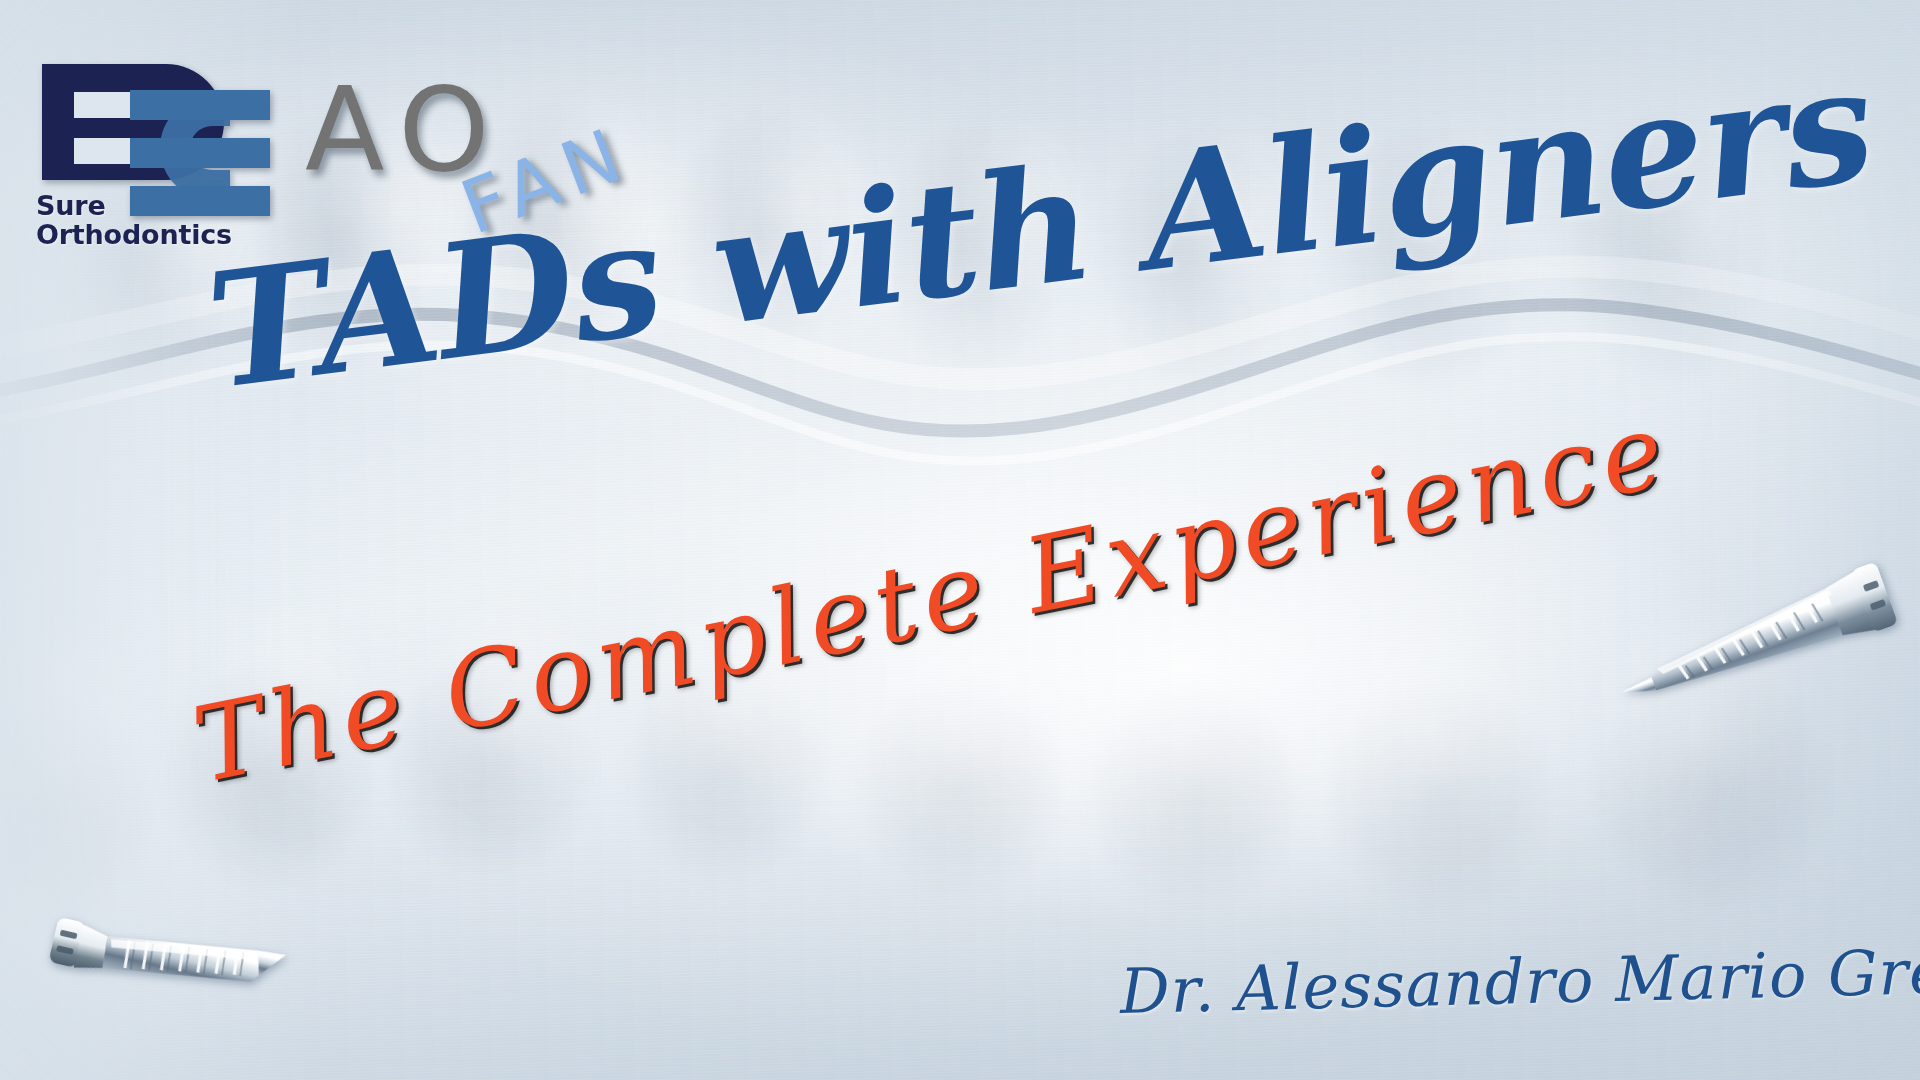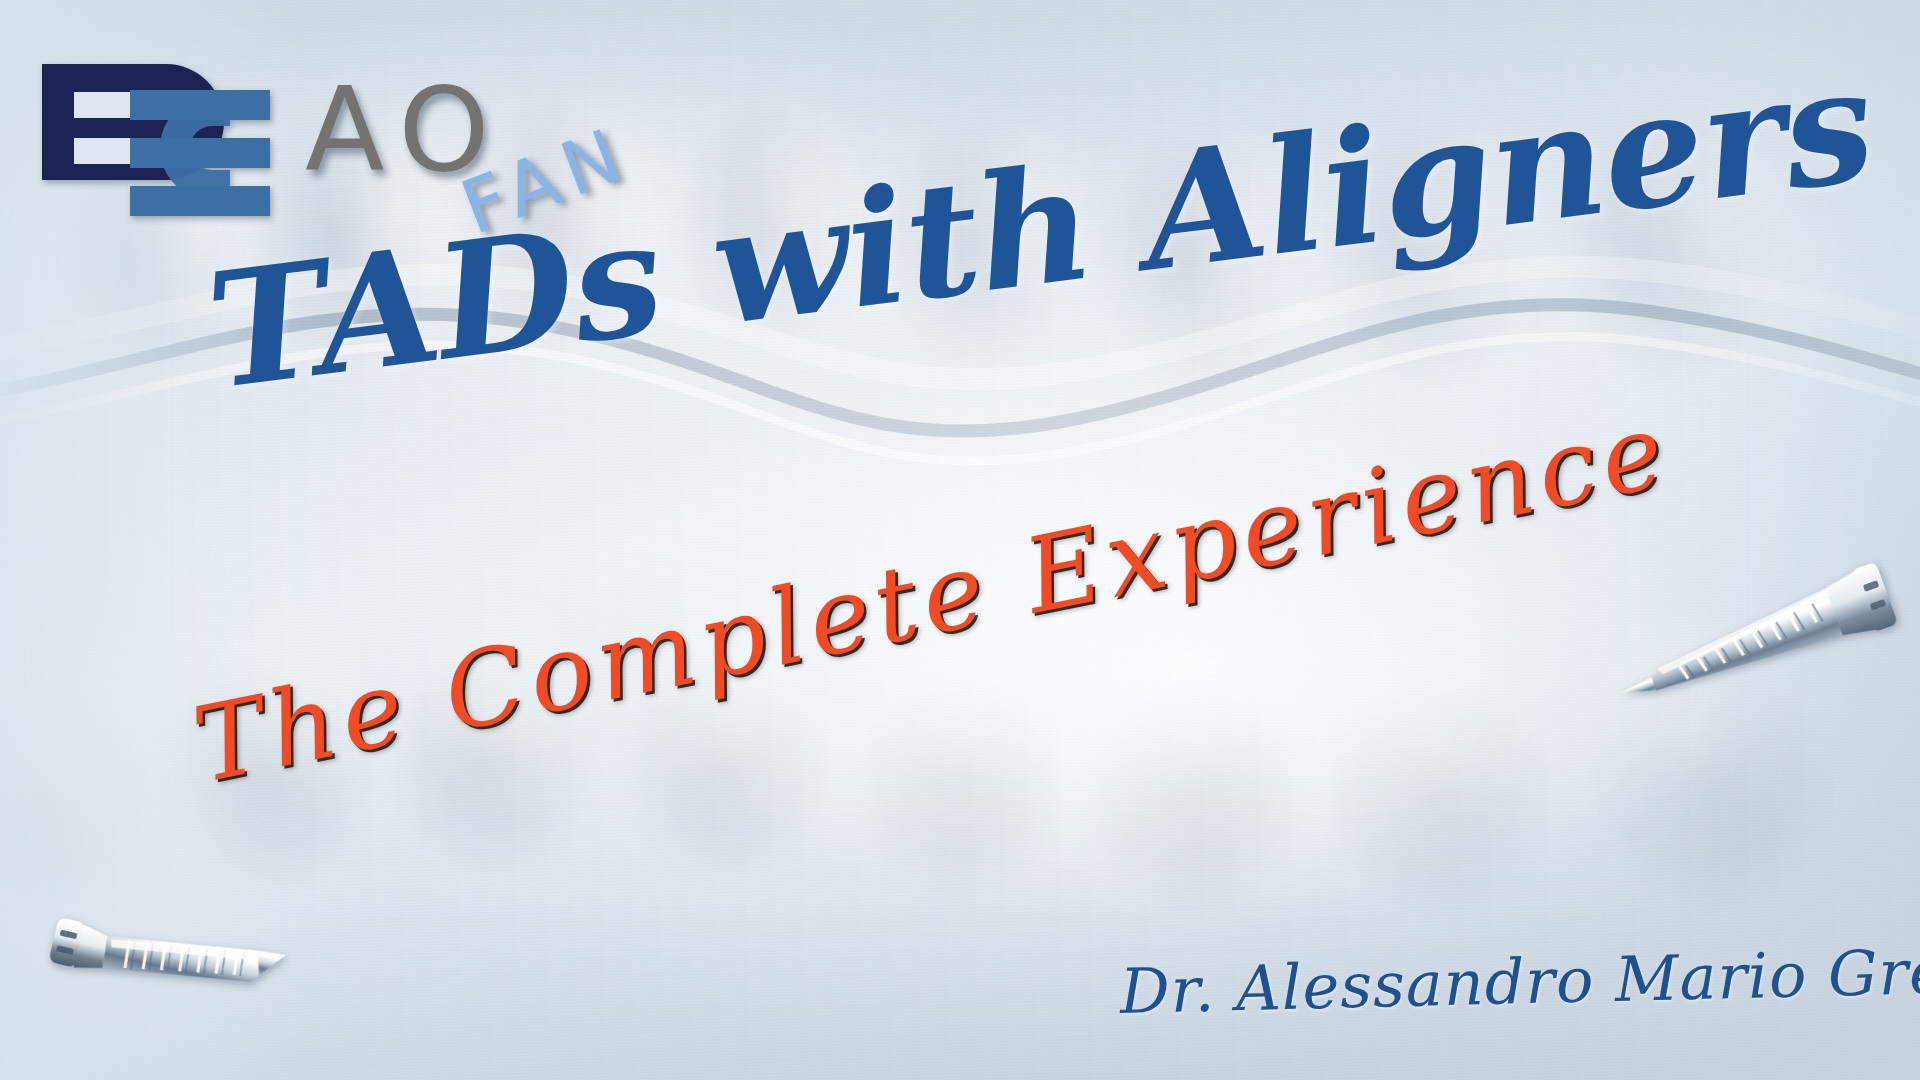--- a/index.html
+++ b/index.html
@@ -248,20 +248,24 @@
       <path d="M8 12 H132 a58 58 0 0 1 0 116 H8 Z" fill="#1C2352"></path>
       <rect x="40" y="40" width="96" height="26" fill="#DDE6EE"></rect>
       <rect x="40" y="86" width="96" height="26" fill="#DDE6EE"></rect>
 
       <rect x="96" y="38" width="140" height="30" fill="#3C6FA3"></rect>
       <rect x="96" y="86" width="140" height="30" fill="#3C6FA3"></rect>
       <rect x="96" y="134" width="140" height="30" fill="#3C6FA3"></rect>
 
       <path d="M178 44 a52 52 0 0 0 -52 52 a52 52 0 0 0 52 52 h18 v-30 h-18 a22 22 0 0 1 0 -44 h18 v-30 z" fill="#3C6FA3" opacity="0.95"></path>
     </svg>
+  </div>
+  <div class="logo-sure-text">
+    <div>Sure</div>
+    <div>Orthodontics</div>
   </div>
 
   <div class="logo-ao">AO</div>
   <div class="logo-fan">FAN</div>
 
   <div class="title-main">TADs with Aligners</div>
   <div class="title-sub">The Complete Experience</div>
 
   <div class="author">Dr. Alessandro Mario Greco</div>
 

